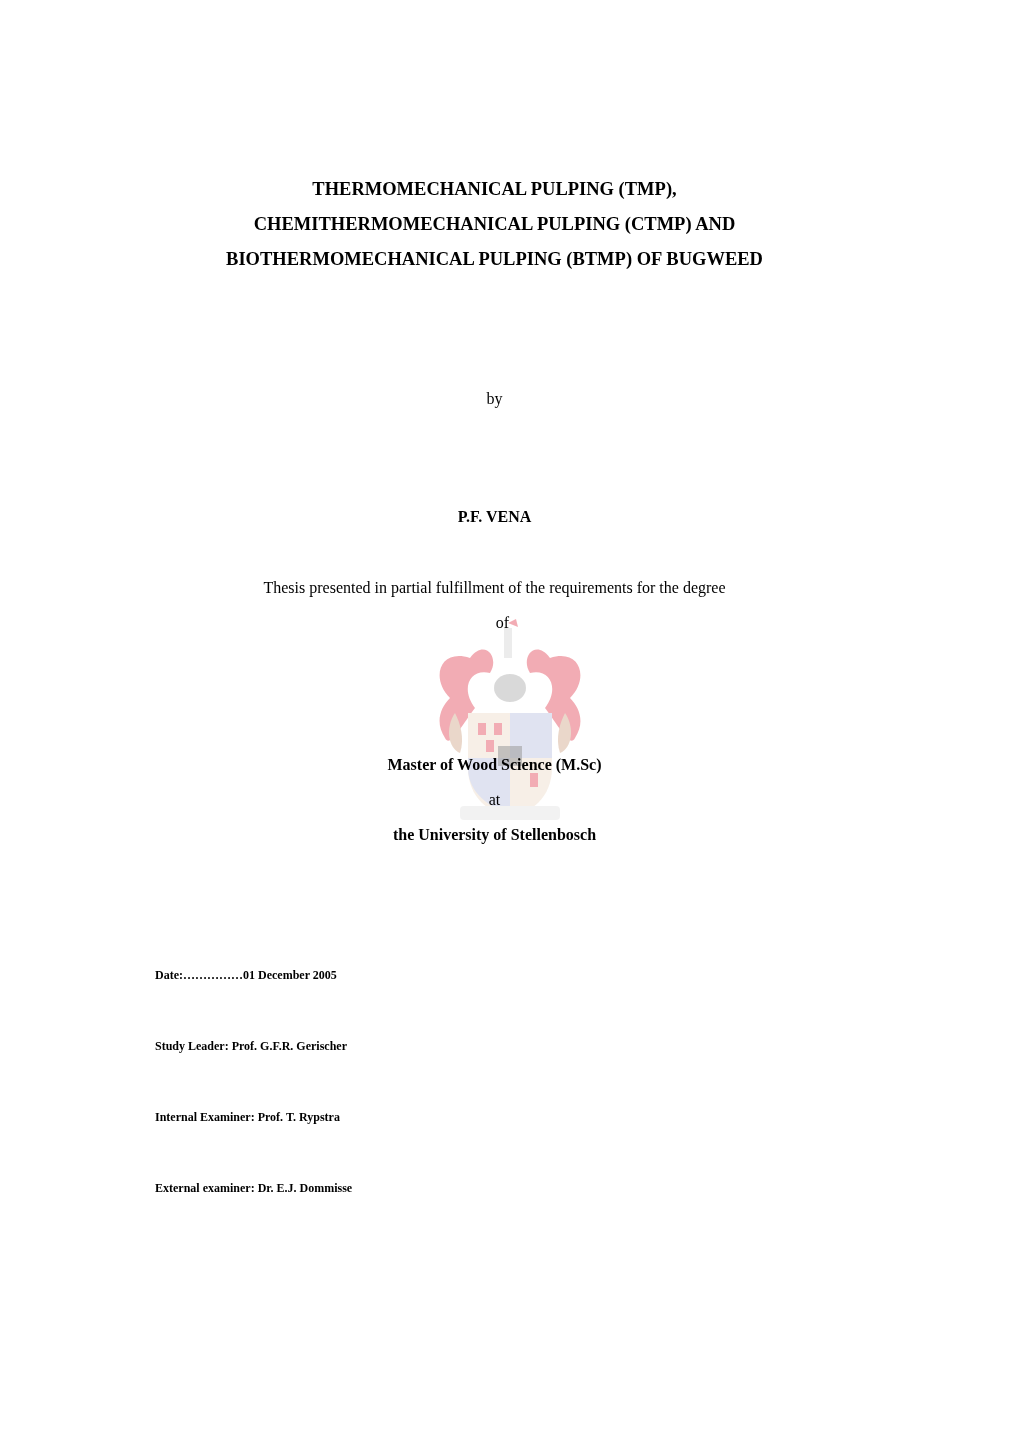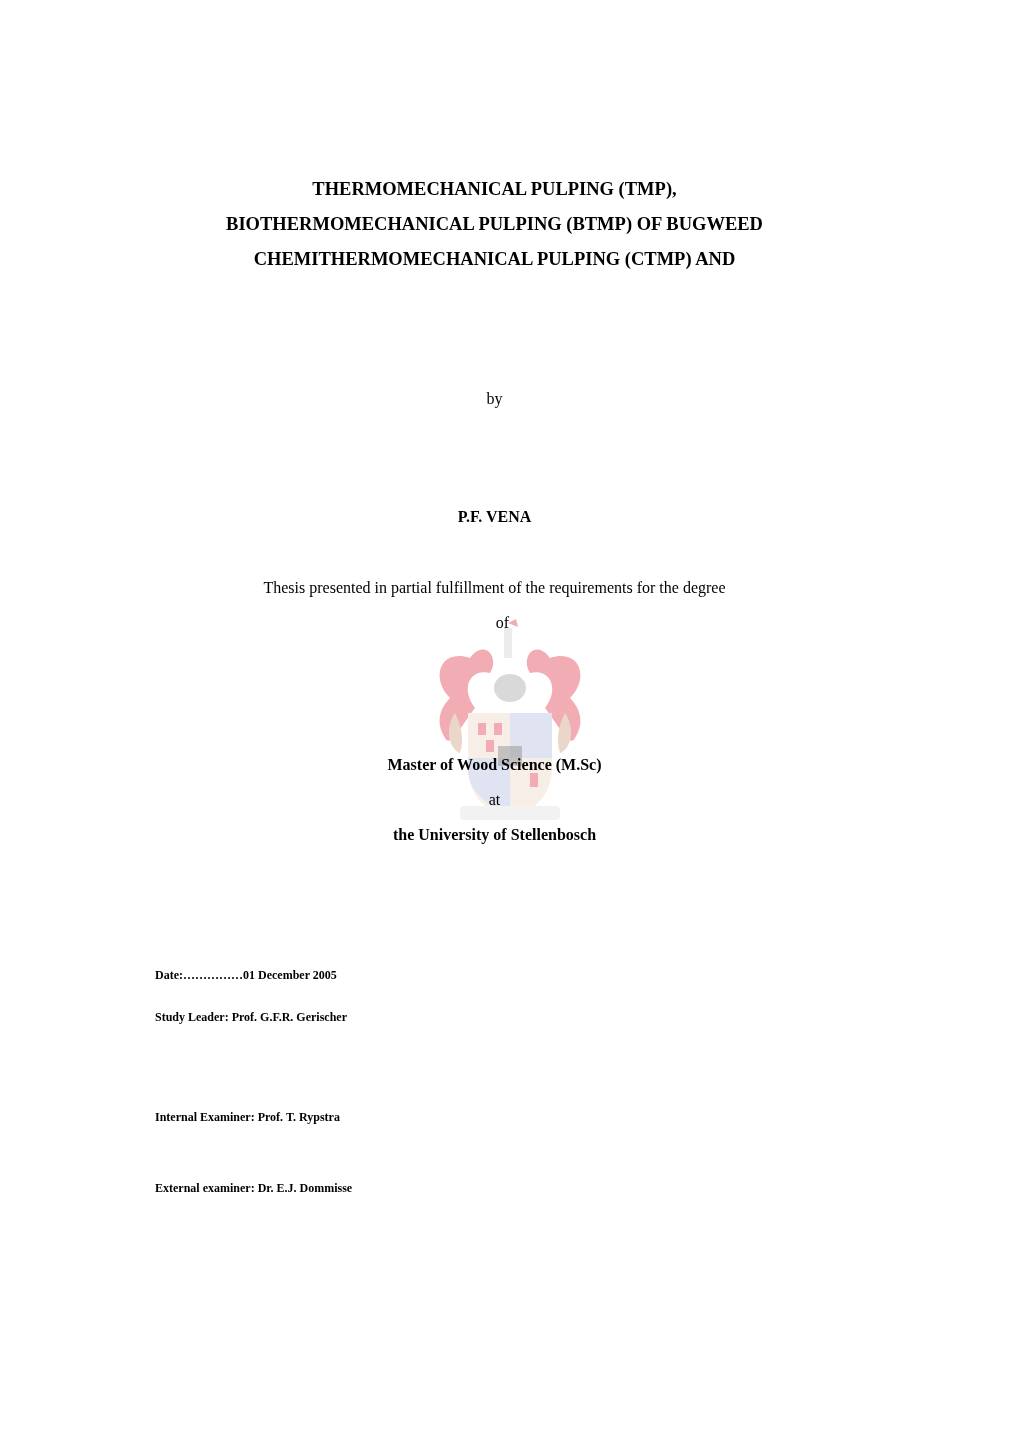--- a/index.html
+++ b/index.html
@@ -33,28 +33,28 @@
   <rect x="48" y="105" width="8" height="12" fill="#e86a78"></rect>
   <rect x="64" y="105" width="8" height="12" fill="#e86a78"></rect>
   <rect x="56" y="122" width="8" height="12" fill="#e86a78"></rect>
   <rect x="100" y="155" width="8" height="14" fill="#e86a78"></rect>
 
   <rect x="30" y="188" width="100" height="14" rx="4" fill="#e8e8e8"></rect>
 </svg>
 
 <div class="c t" style="top:172px;">
   <div><span>THERMOMECHANICAL PULPING (TMP),</span></div>
+  <div><span>CHEMITHERMOMECHANICAL PULPING (CTMP) AND</span></div>
   <div><span>BIOTHERMOMECHANICAL PULPING (BTMP) OF BUGWEED</span></div>
-  <div><span>CHEMITHERMOMECHANICAL PULPING (CTMP) AND</span></div>
 </div>
 
 <div class="c n" style="top:390px;">by</div>
 <div class="c n b" style="top:508px;">P.F. VENA</div>
 <div class="c n" style="top:579px;">Thesis presented in partial fulfillment of the requirements for the degree</div>
 <div class="c n" style="top:614px;margin-left:8px;">of</div>
 <div class="c n b" style="top:756px;">Master of Wood Science (M.Sc)</div>
 <div class="c n" style="top:791px;">at</div>
 <div class="c n b" style="top:826px;">the University of Stellenbosch</div>
 
 <div class="l" style="top:968px;">Date:……………01 December 2005</div>
-<div class="l" style="top:1010px;">Study Leader: Prof. G.F.R. Gerischer</div>
+<div class="l" style="top:1039px;">Study Leader: Prof. G.F.R. Gerischer</div>
 <div class="l" style="top:1110px;">Internal Examiner: Prof. T. Rypstra</div>
 <div class="l" style="top:1181px;">External examiner: Dr. E.J. Dommisse</div>
 
 </body></html>

